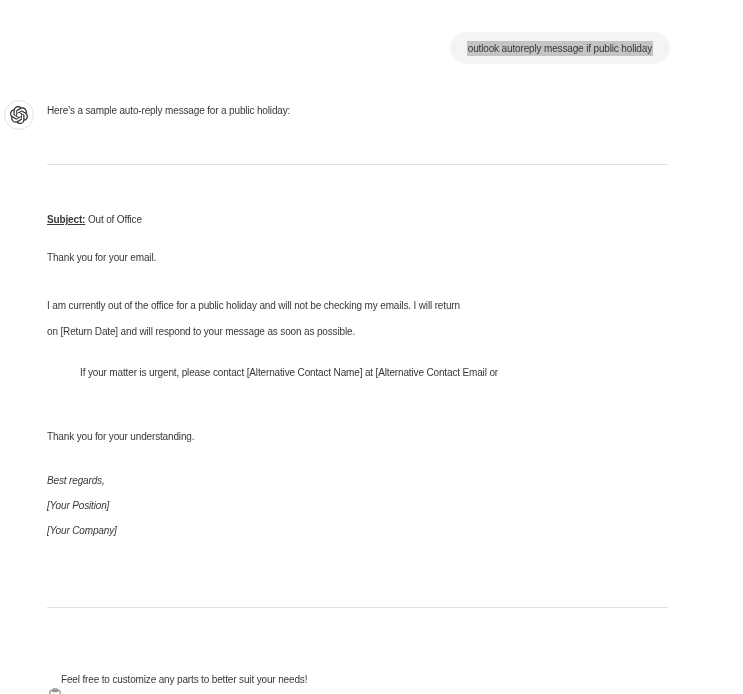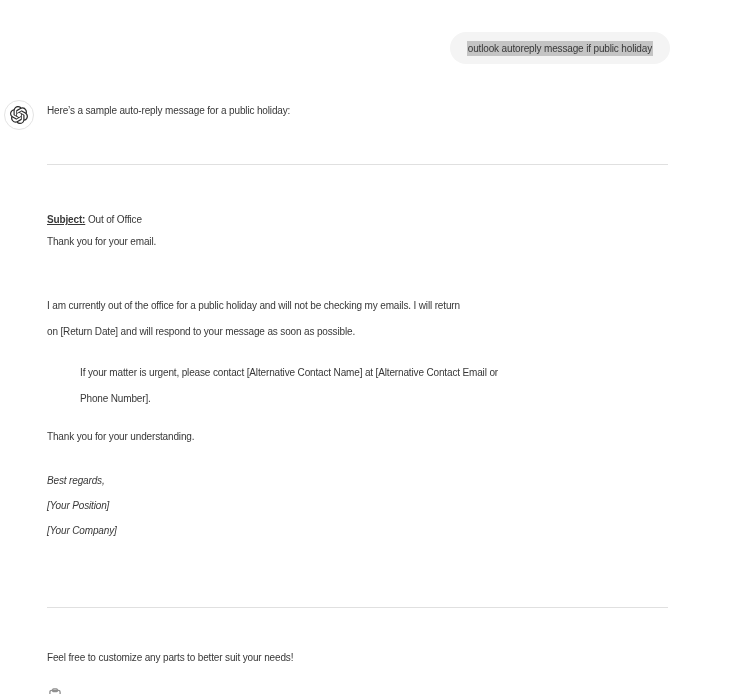--- a/index.html
+++ b/index.html
@@ -54,26 +54,26 @@
   .blk .line{display:block;white-space:nowrap;}
   .b-intro{top:98px;}
   .rule{
     position:absolute;left:47px;width:621px;height:1px;
     background:var(--divider);
   }
   .r1{top:164px;}
   .r2{top:607px;}
   .b-subject{top:207px;}
   .b-subject b{font-weight:bold;text-decoration:underline;}
-  .b-thanks{top:229px;}
+  .b-thanks{top:245px;}
   .b-body1{top:293px;}
   .b-body2{top:360px;margin-left:33px;}
   .b-underst{top:424px;}
   .b-sig{top:468px;line-height:25px;font-style:italic;}
-  .b-outro{top:645px;}
+  .b-outro{top:667px;margin-left:14px;}
   .action-bar{
     position:absolute;left:47px;top:688px;
     width:20px;height:20px;
   }
 </style>
 </head>
 <body>
 
 <div class="page">
 
@@ -95,21 +95,20 @@
 
   <p class="blk b-thanks">Thank you for your email.</p>
 
   <p class="blk b-body1">
     <span class="line">I am currently out of the office for a public holiday and will not be checking my emails. I will return</span>
     <span class="line">on [Return Date] and will respond to your message as soon as possible.</span>
   </p>
 
   <p class="blk b-body2">
     <span class="line">If your matter is urgent, please contact [Alternative Contact Name] at [Alternative Contact Email or</span>
-    <span class="line">Phone Number].</span>
   </p>
 
   <p class="blk b-underst">Thank you for your understanding.</p>
 
   <p class="blk b-sig">
     <span class="line">Best regards,</span>
     <span class="line">[Your Position]</span>
     <span class="line">[Your Company]</span>
   </p>
 

